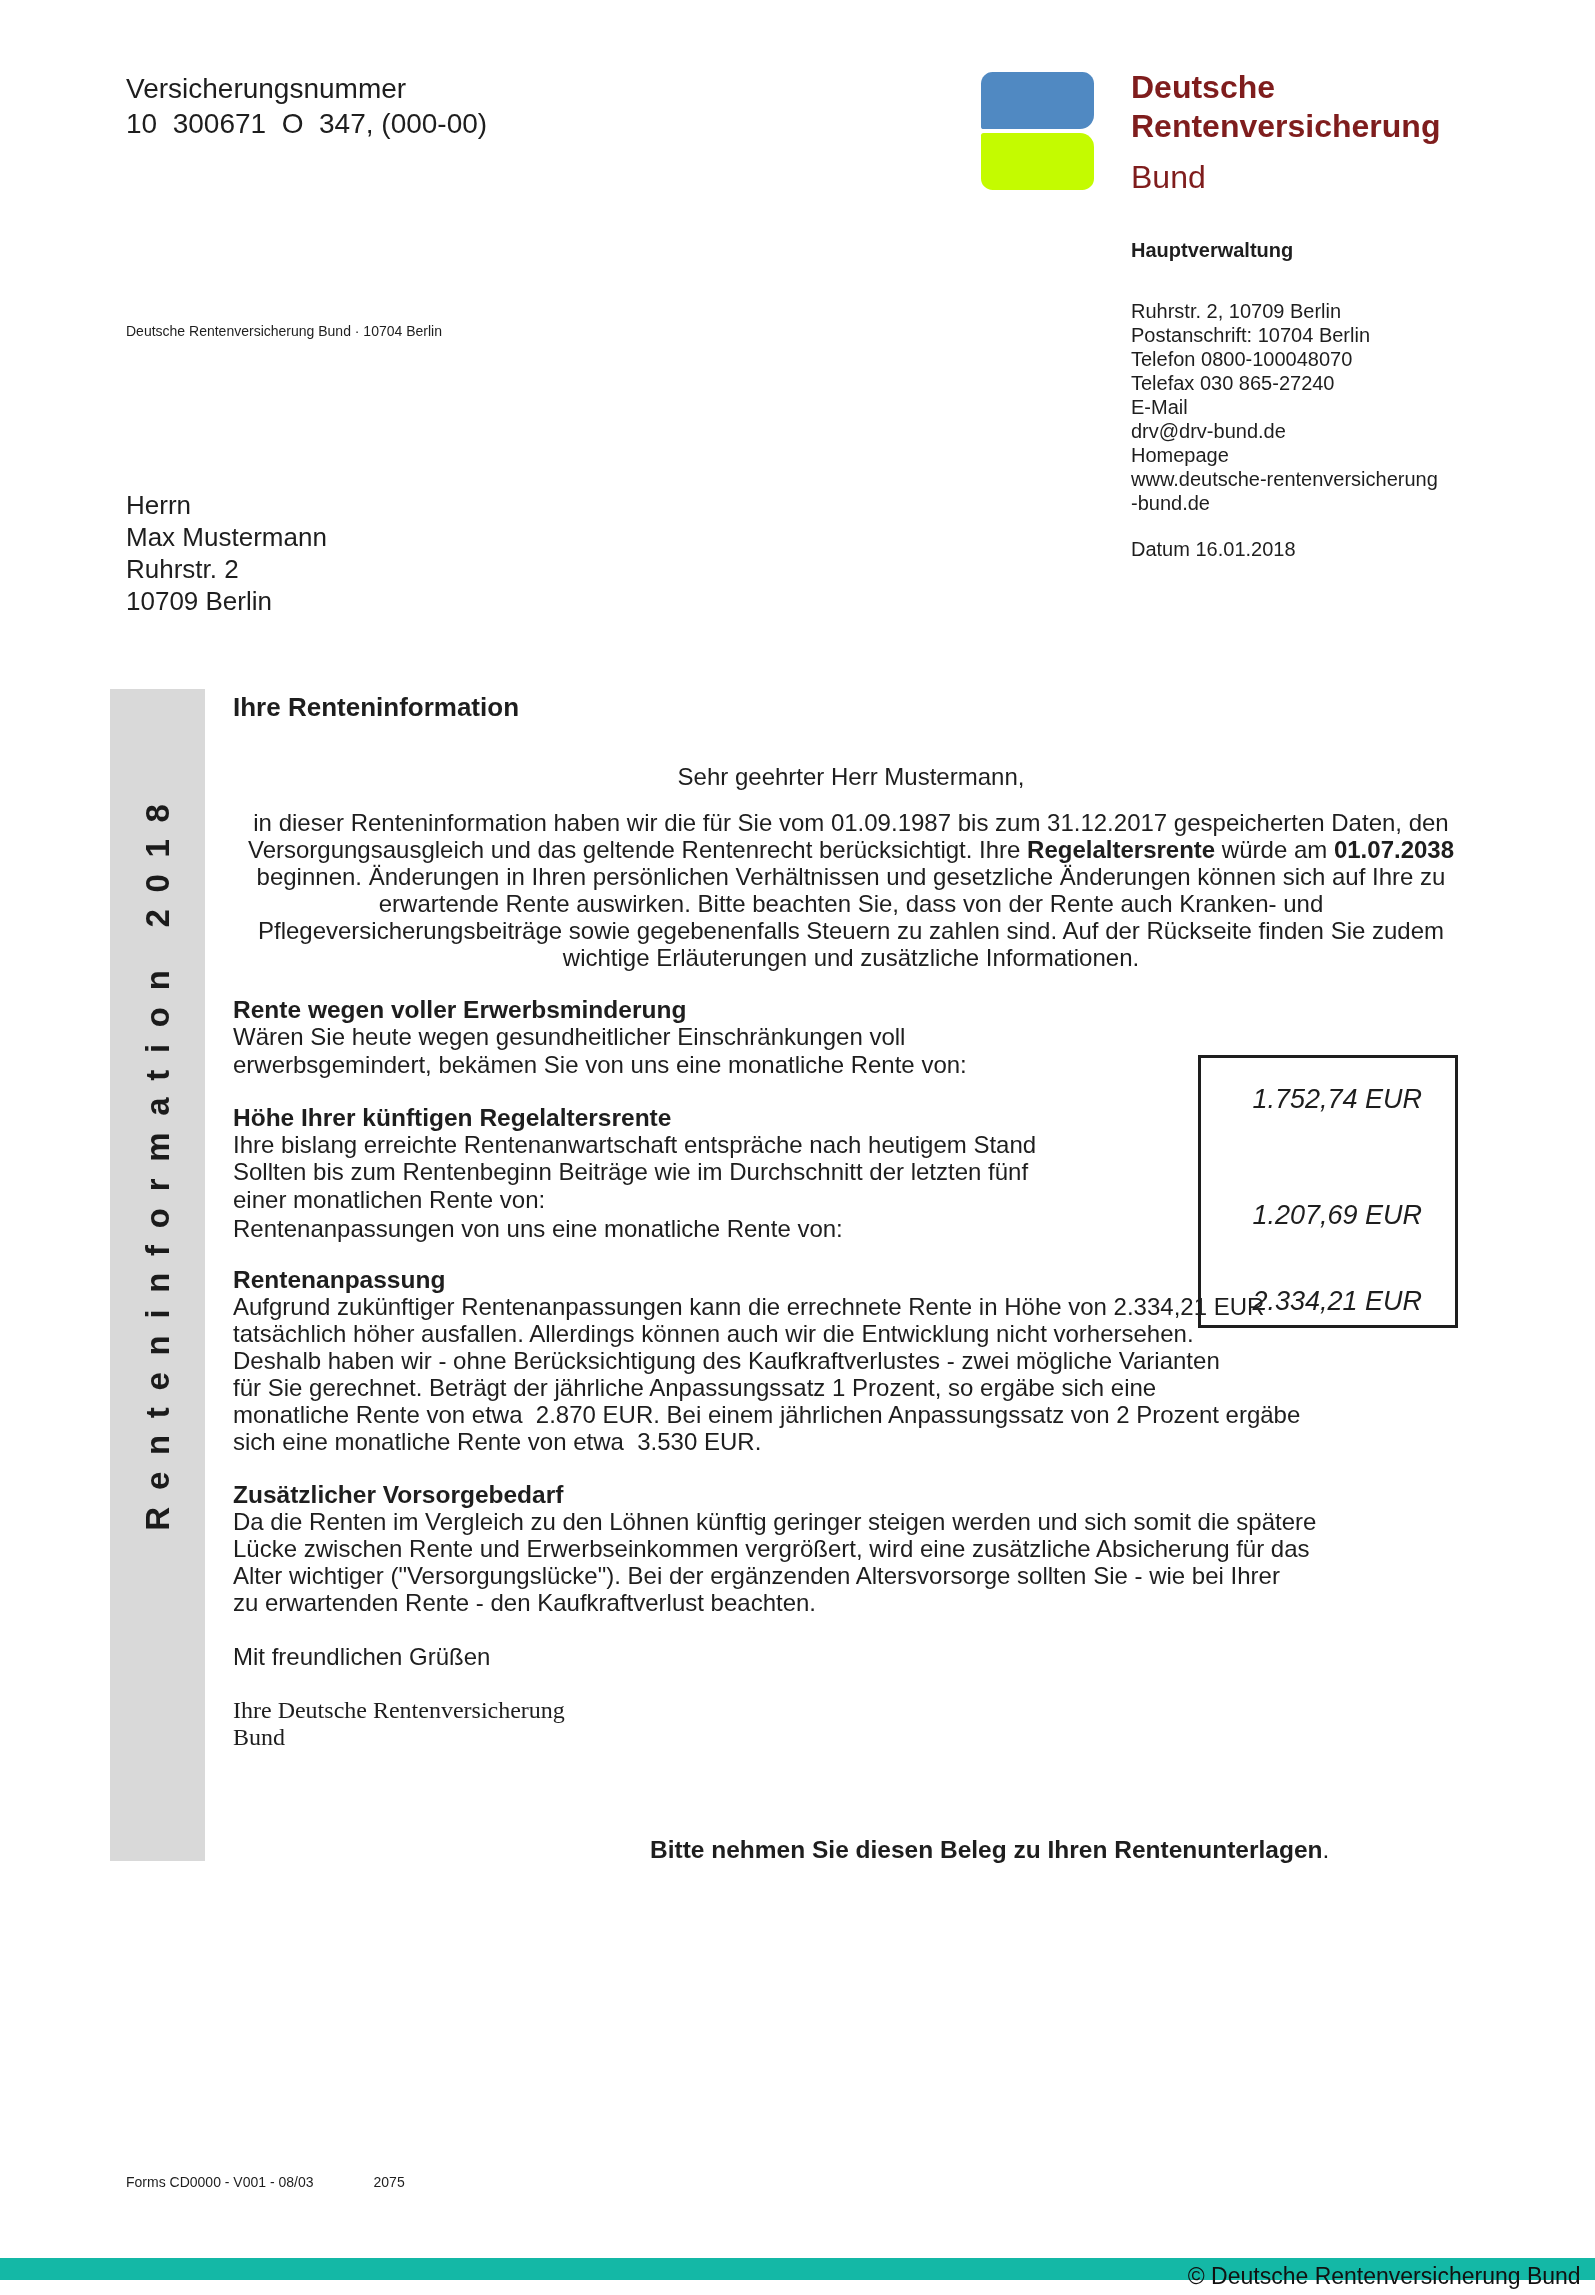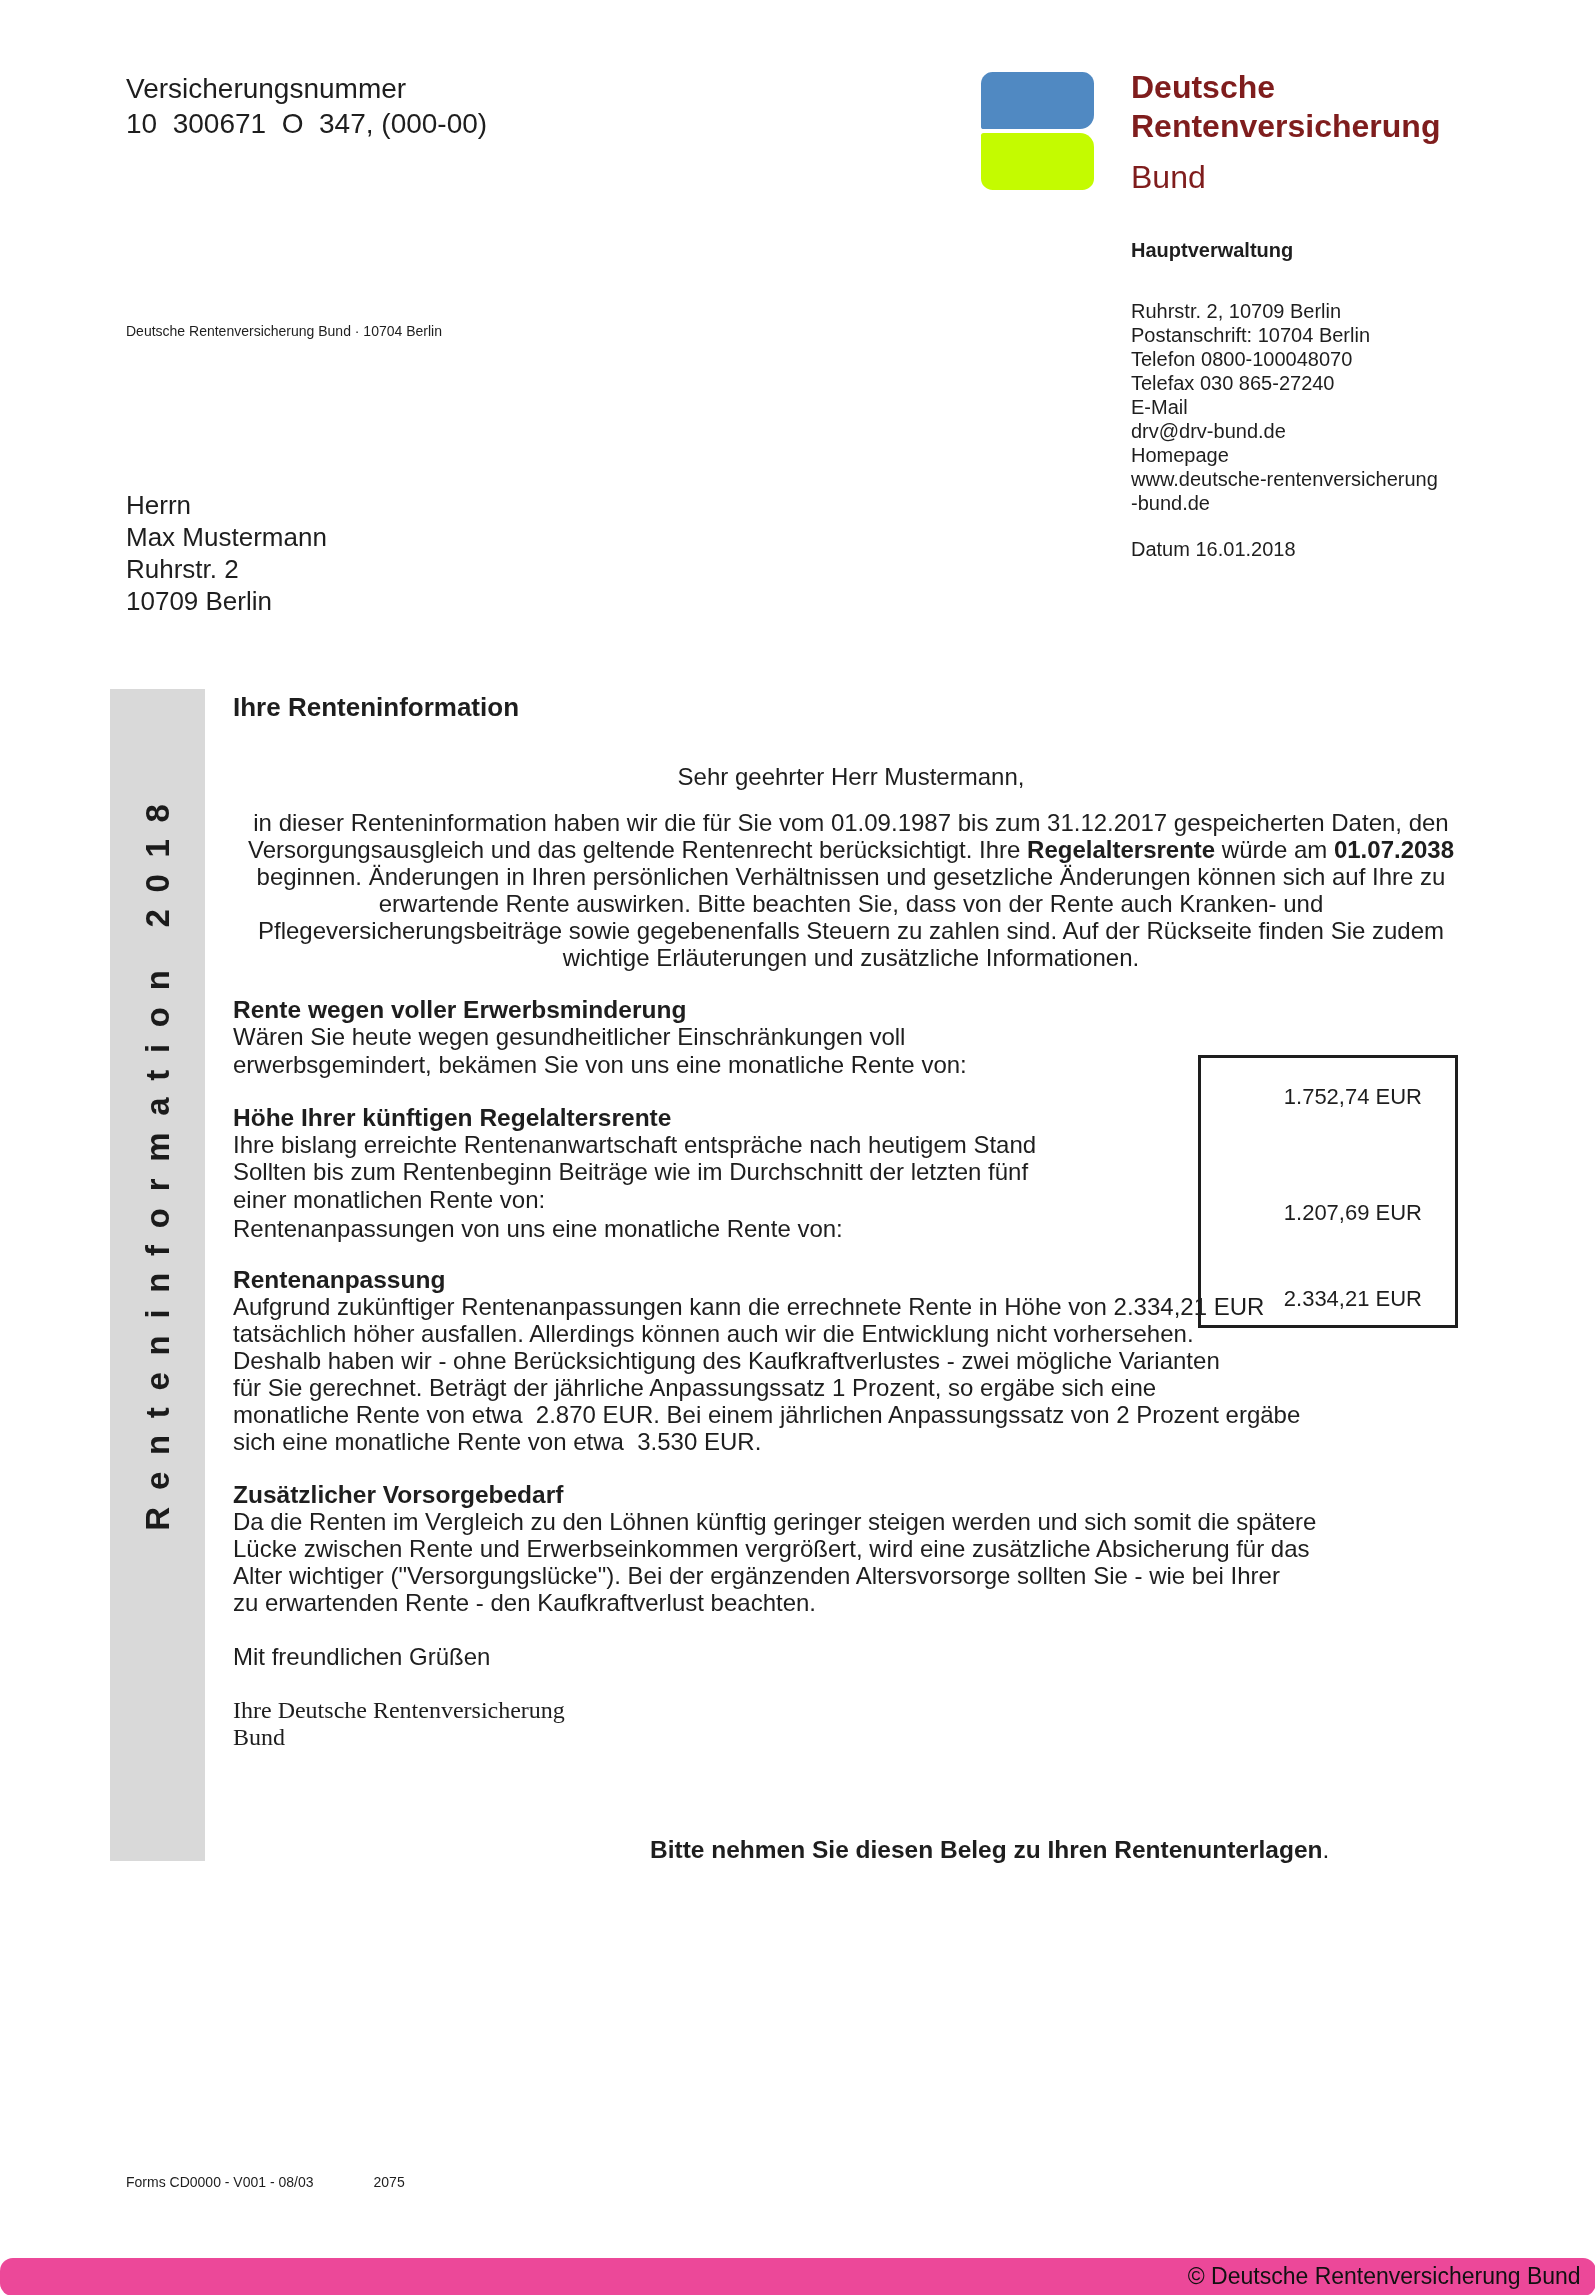--- a/index.html
+++ b/index.html
@@ -30,29 +30,29 @@
     margin-top: -116px;
   }
   .main { left: 233px; top: 691px; width: 1236px; font-size: 24px; line-height: 27px; }
   .main h1 { margin: 0; font-size: 26px; font-weight: bold; line-height: 32px; }
   .main p { margin: 0; text-align: center; }
   .salutation { margin-top: 40px !important; }
   .intro { margin-top: 19.3px !important; }
   .section-title { font-weight: bold; font-size: 24.5px; }
   .sec { margin-top: 27px; }
   .amount-box { left: 1198px; top: 1055px; width: 260px; height: 273px; border: 3.2px solid #1e1e1e; box-sizing: border-box; }
-  .amount { position: absolute; right: 33px; font-size: 22px; }
+  .amount { position: absolute; right: 33px; font-size: 27px; font-style: italic; }
   .closing { margin-top: 27px; }
   .sig { margin-top: 27px; font-family: Liberation Serif, serif; }
   .note { left: 650px; top: 1836px; font-size: 24.5px; font-weight: bold; }
   .note span.n { font-weight: normal; }
   .forms { left: 126px; top: 2174px; font-size: 14px; }
   .forms b { font-weight: normal; }
   .forms .num { margin-left: 60px; }
-  .footer { left: 0; top: 2258px; width: 1596px; height: 38px; background: #ec4899; border-radius: 13px; }
+  .footer { left: 0; top: 2258px; width: 1596px; height: 22px; background: #14b8a6; }
   .footer .copy { position: absolute; right: 15.4px; top: 5.1px; font-size: 23px; color: #111; }
 </style>
 </head>
 <body>
 
 <div class="abs vnr">
   <div>Versicherungsnummer</div>
   <div style="white-space:pre">10  300671  O  347, (000-00)</div>
 </div>
 

